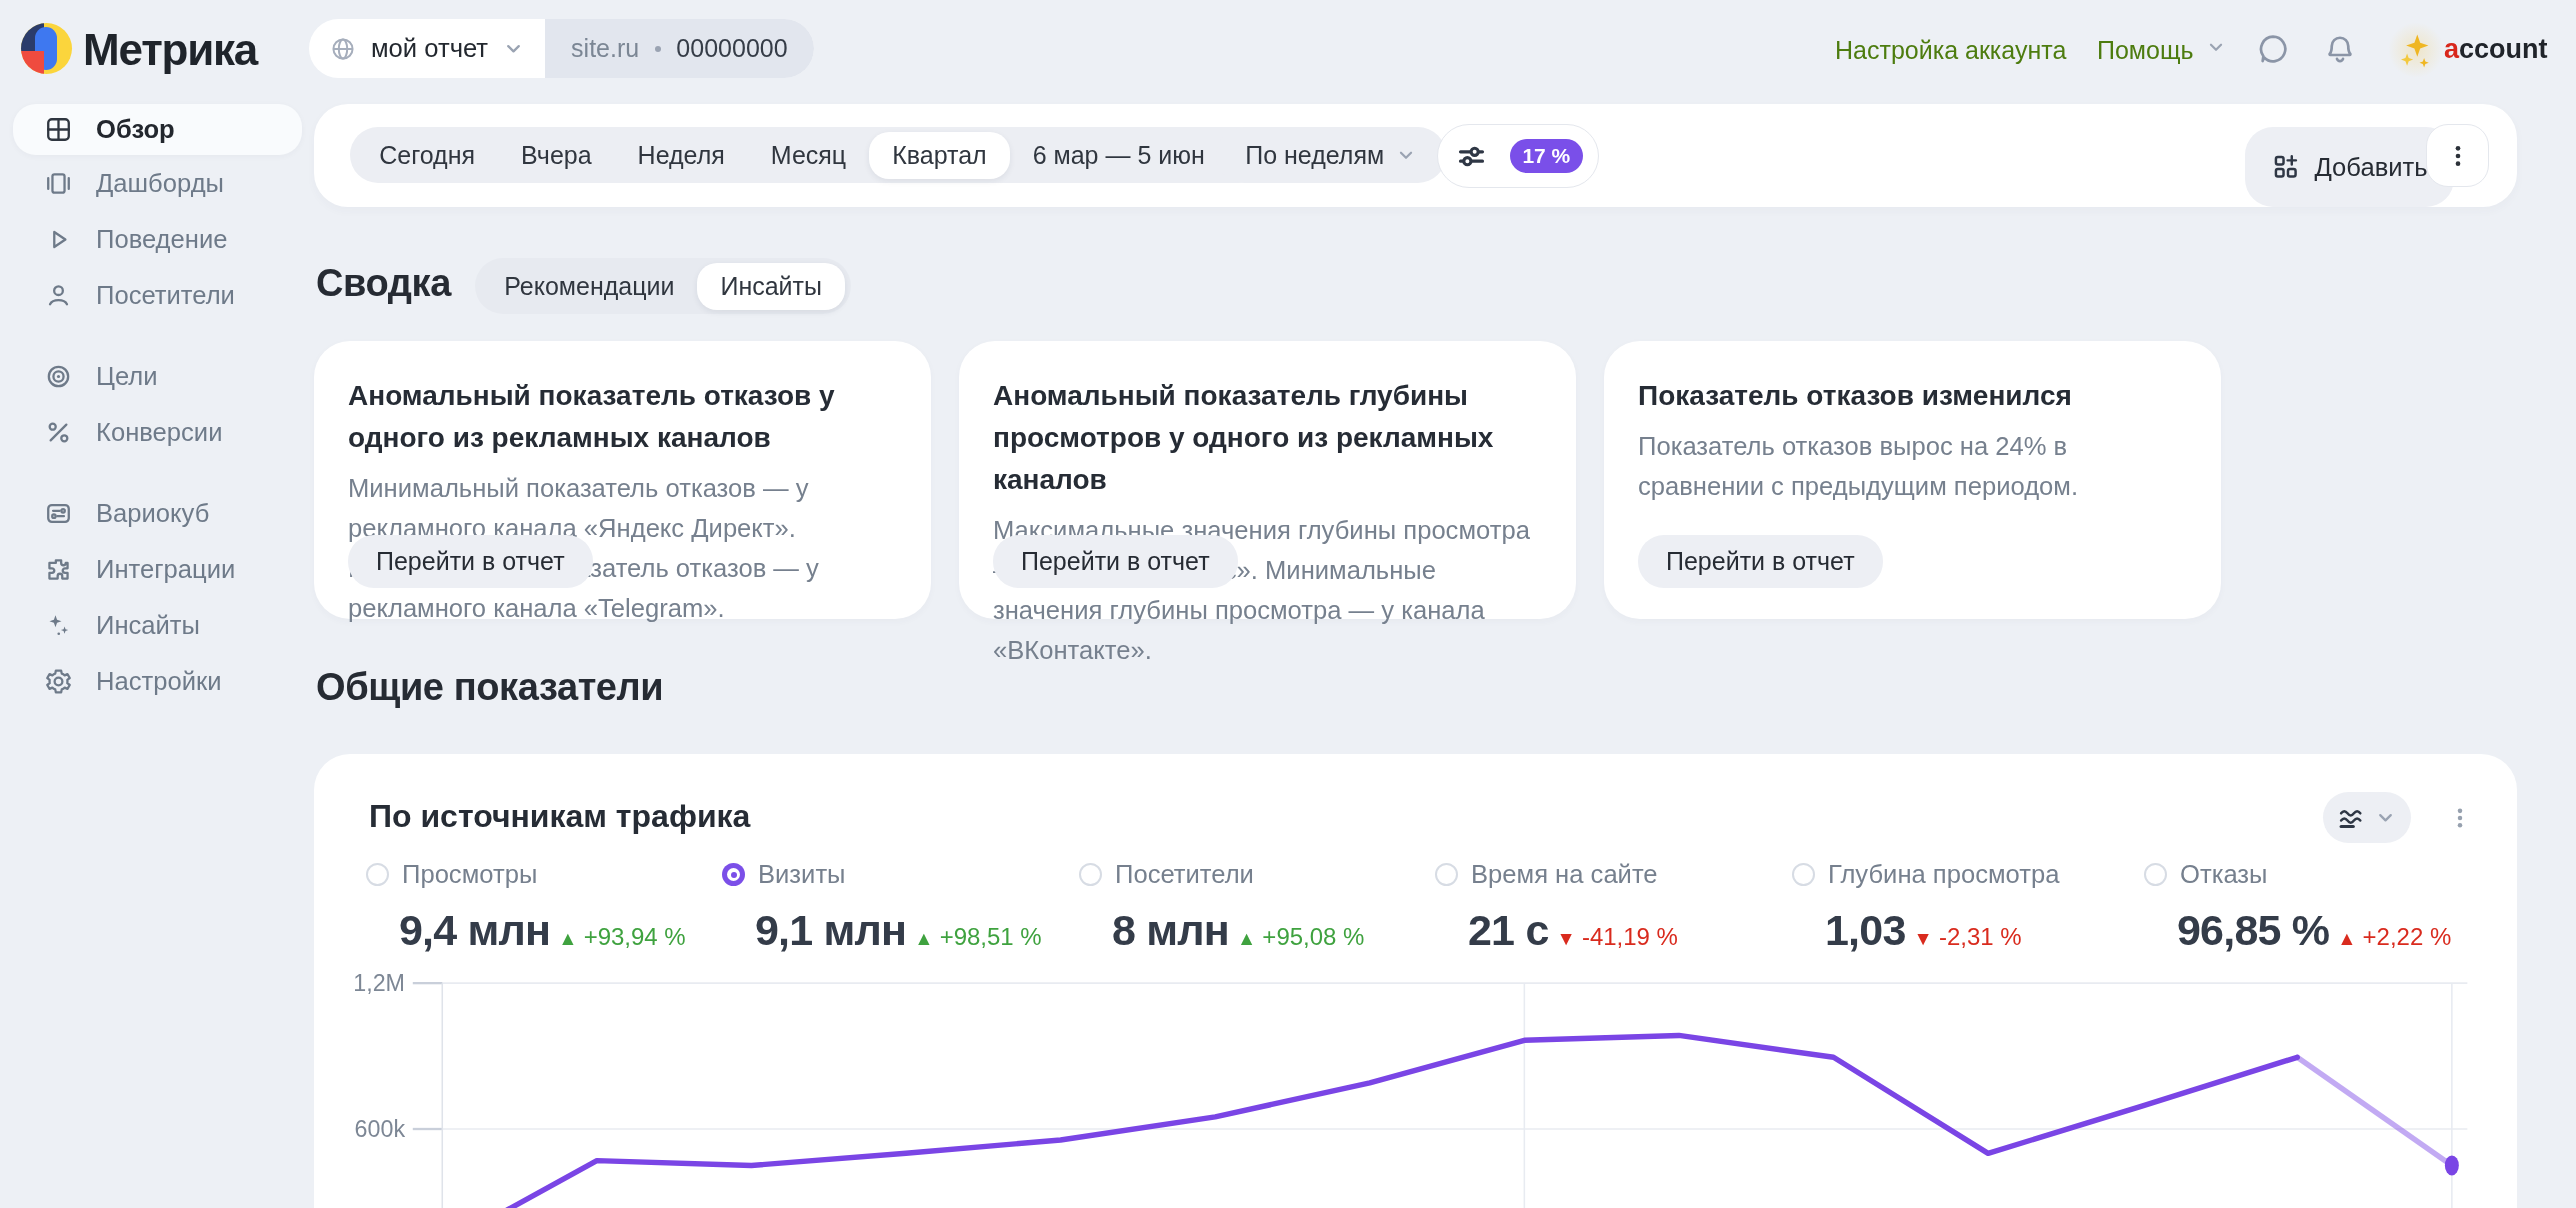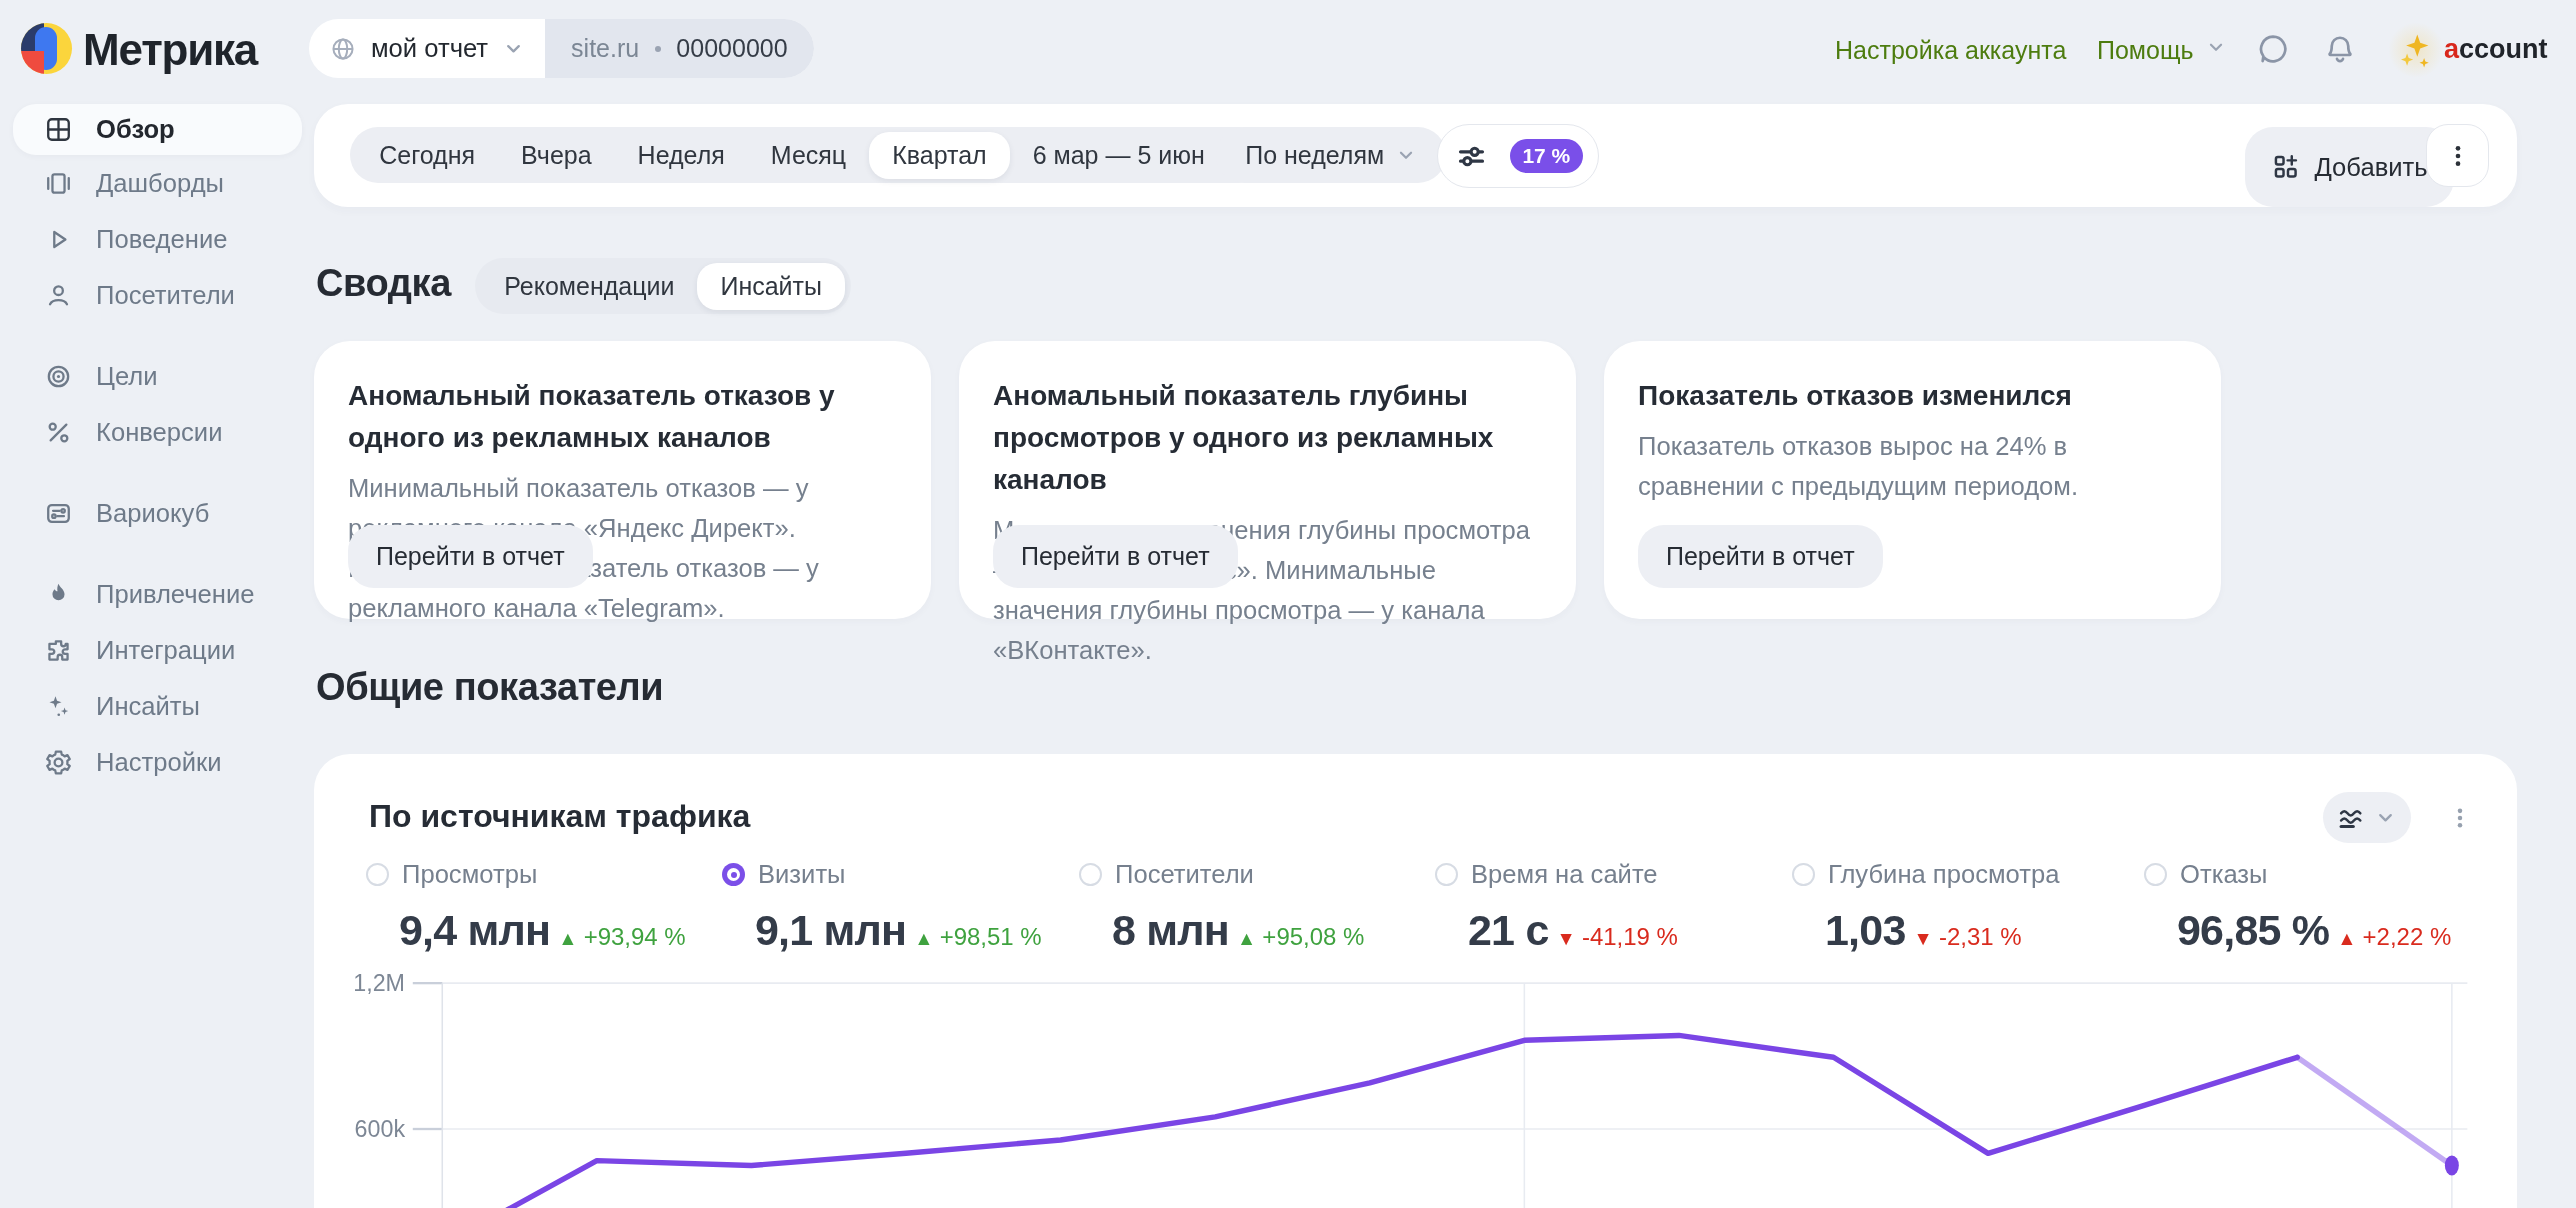--- a/index.html
+++ b/index.html
@@ -61,21 +61,21 @@
   .h1{font-size:38px;font-weight:bold;color:#262b33;letter-spacing:-0.4px}
   .sum-title{left:316px;top:262px}
   .tabs{left:475px;top:258px;background:#e7eaf0}
   .sec-title{left:316px;top:666px}
 
   .icard{top:341px;width:617px;height:278px;background:#fff;border-radius:36px;
          box-shadow:0 2.3px 7.8px rgba(60,70,90,.03)}
   .icard.c1{left:314px}.icard.c2{left:959px}.icard.c3{left:1604px}
   .icard h3{margin:34px 34px 0;font-size:28px;line-height:42px;font-weight:bold;color:#262c35}
   .icard p{margin:9.3px 34px 0;font-size:25.6px;line-height:40px;color:#76808e}
-  .gobtn{position:absolute;left:34px;bottom:31px;height:63px;padding:0 28px;background:#edeff4;border-radius:26px;
+  .gobtn{position:absolute;left:34px;bottom:31px;height:53px;padding:0 28px;background:#edeff4;border-radius:26px;
          display:flex;align-items:center;font-size:25px;color:#262b33;cursor:pointer}
 
   
   .widget{left:314px;top:754px;width:2203px;height:543px;background:#fff;border-radius:36px}
   .wtitle{left:369px;top:798px;font-size:32px;font-weight:bold;color:#262c35}
   .chartpill{left:2323px;top:792px;height:51px;padding:0 14px;background:#edeff4;border-radius:25.6px;
              display:flex;align-items:center;gap:9.3px;cursor:pointer}
   .wkebab{left:2441px;top:798px;width:37px;height:40px;display:flex;align-items:center;justify-content:center;cursor:pointer}
 
   .metric{top:860px;cursor:default}
@@ -202,26 +202,20 @@
   <div class="sitem gap">
     <svg class="sicon" width="29" height="29" viewBox="0 0 24 24">
       <rect x="3.5" y="5" width="17" height="14" rx="3"></rect>
         <path d="M7.5 9.8h5.5M11 14.2h5.5"></path>
         <circle cx="15.8" cy="9.8" r="1.4"></circle>
         <circle cx="8.2" cy="14.2" r="1.4"></circle>
       </svg>
     <span>Вариокуб</span>
   </div>
 
-  <div class="sitem gap">
-    <svg class="sicon" width="29" height="29" viewBox="0 0 24 24">
-      <path class="fil" d="M12 3c.9 3 5 4.7 5 8.8a5 5 0 0 1-10 0c0-1.8.8-3.2 1.8-4.2.4 1 1.3 1.7 2.4 1.8-.5-2.2-.1-4.5.8-6.4z"></path>
-      </svg>
-    <span>Привлечение</span>
-  </div>
 
   <div class="sitem">
     <svg class="sicon" width="29" height="29" viewBox="0 0 24 24">
       <path d="M9.8 4.5h4.4v2.1a1.9 1.9 0 0 0 3.8 0h1.5v4.4h-2.1a1.9 1.9 0 0 0 0 3.8h2.1v4.7h-4.4v-2.1a1.9 1.9 0 0 0-3.8 0v2.1H4.5v-4.7h2.1a1.9 1.9 0 0 0 0-3.8H4.5V6.6h5.3z"></path>
       </svg>
     <span>Интеграции</span>
   </div>
 
   <div class="sitem">
     <svg class="sicon" width="29" height="29" viewBox="0 0 24 24">

